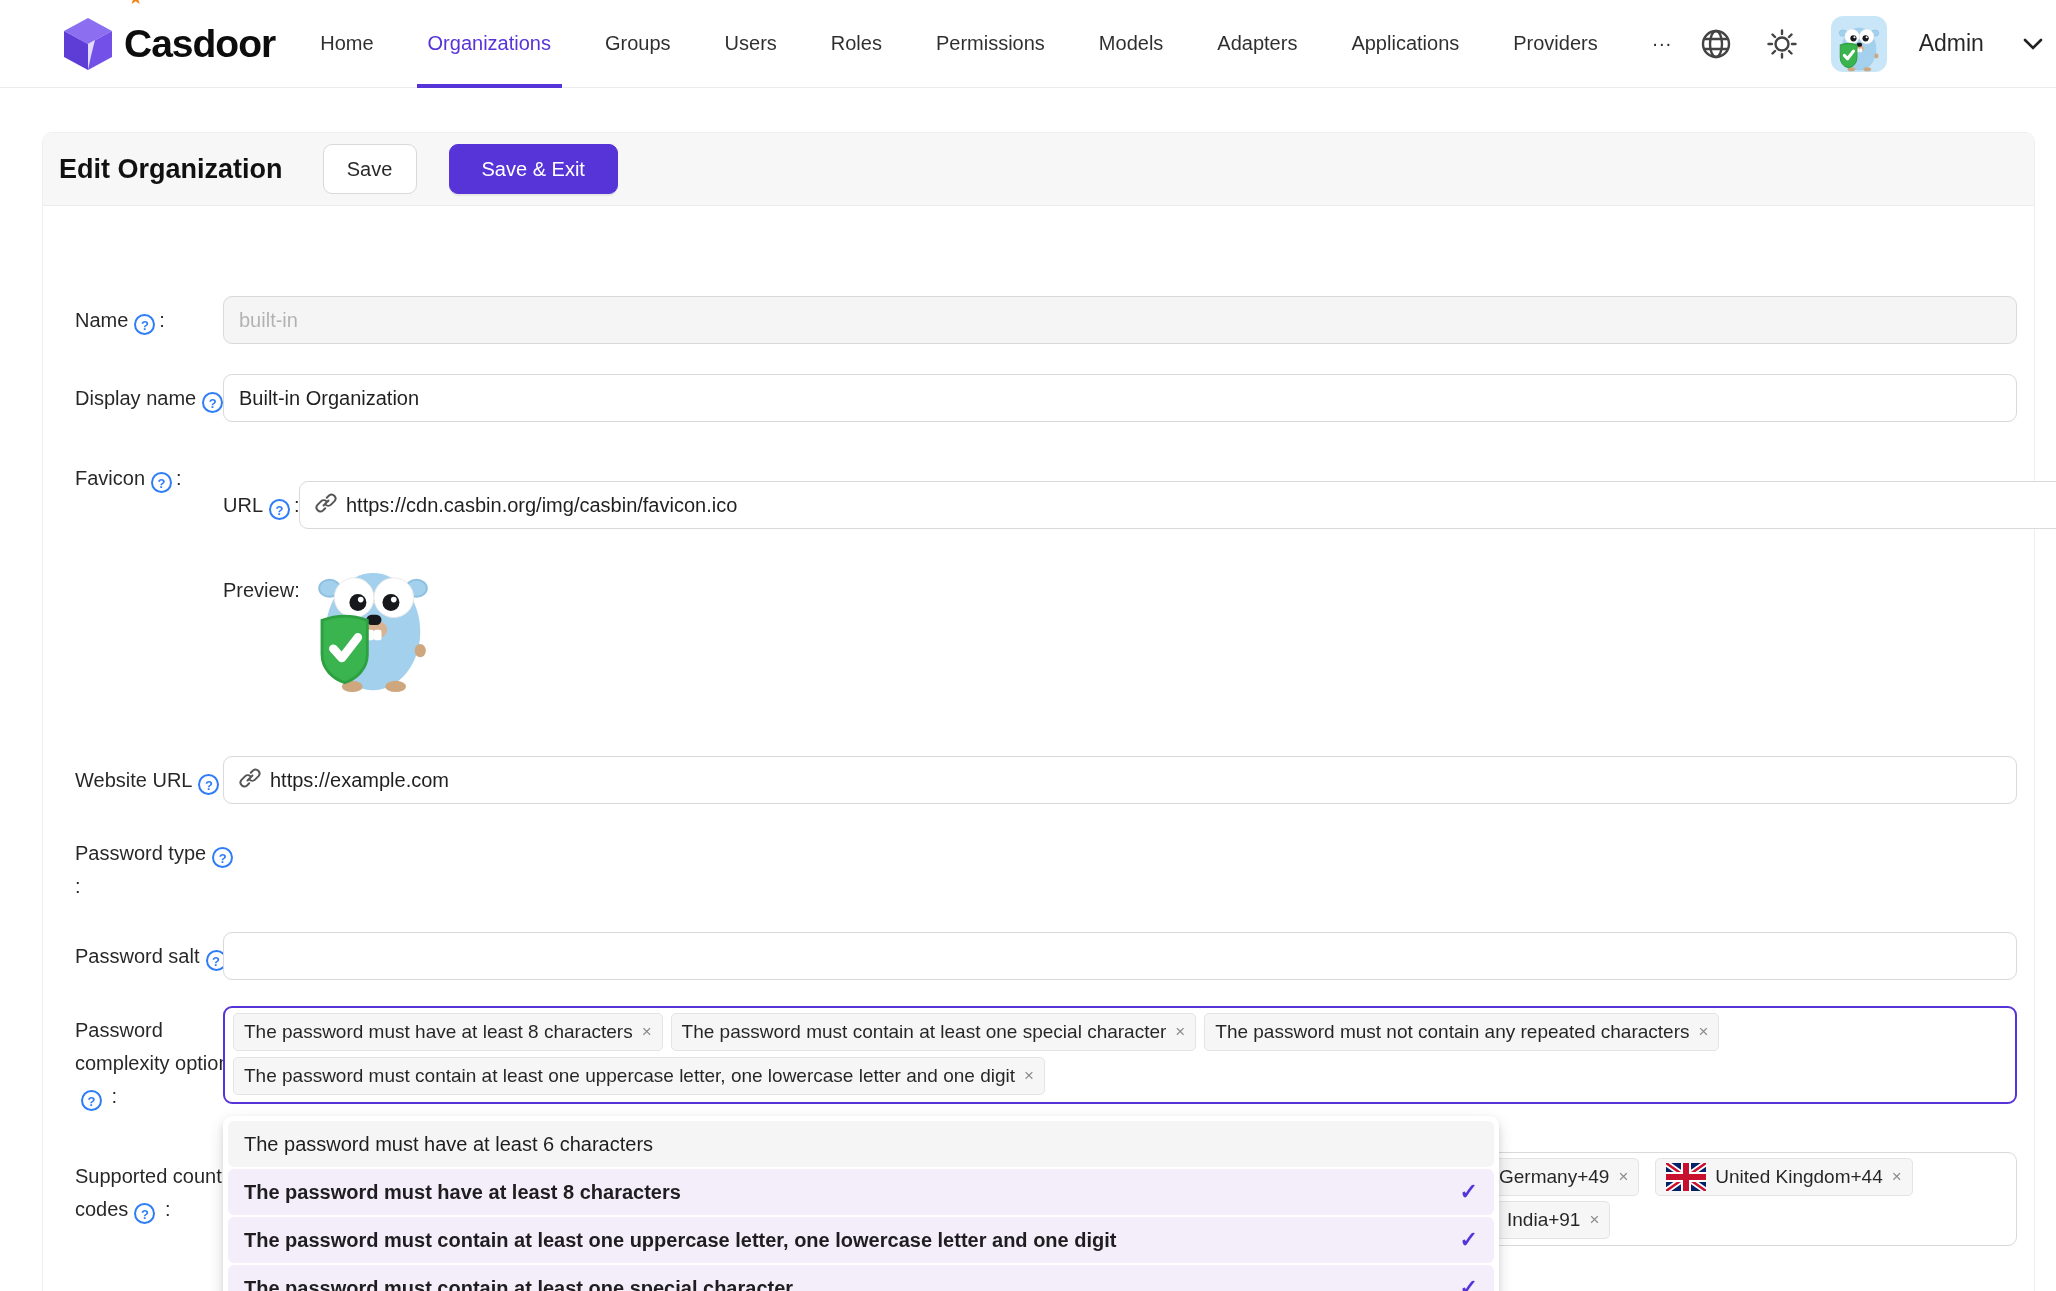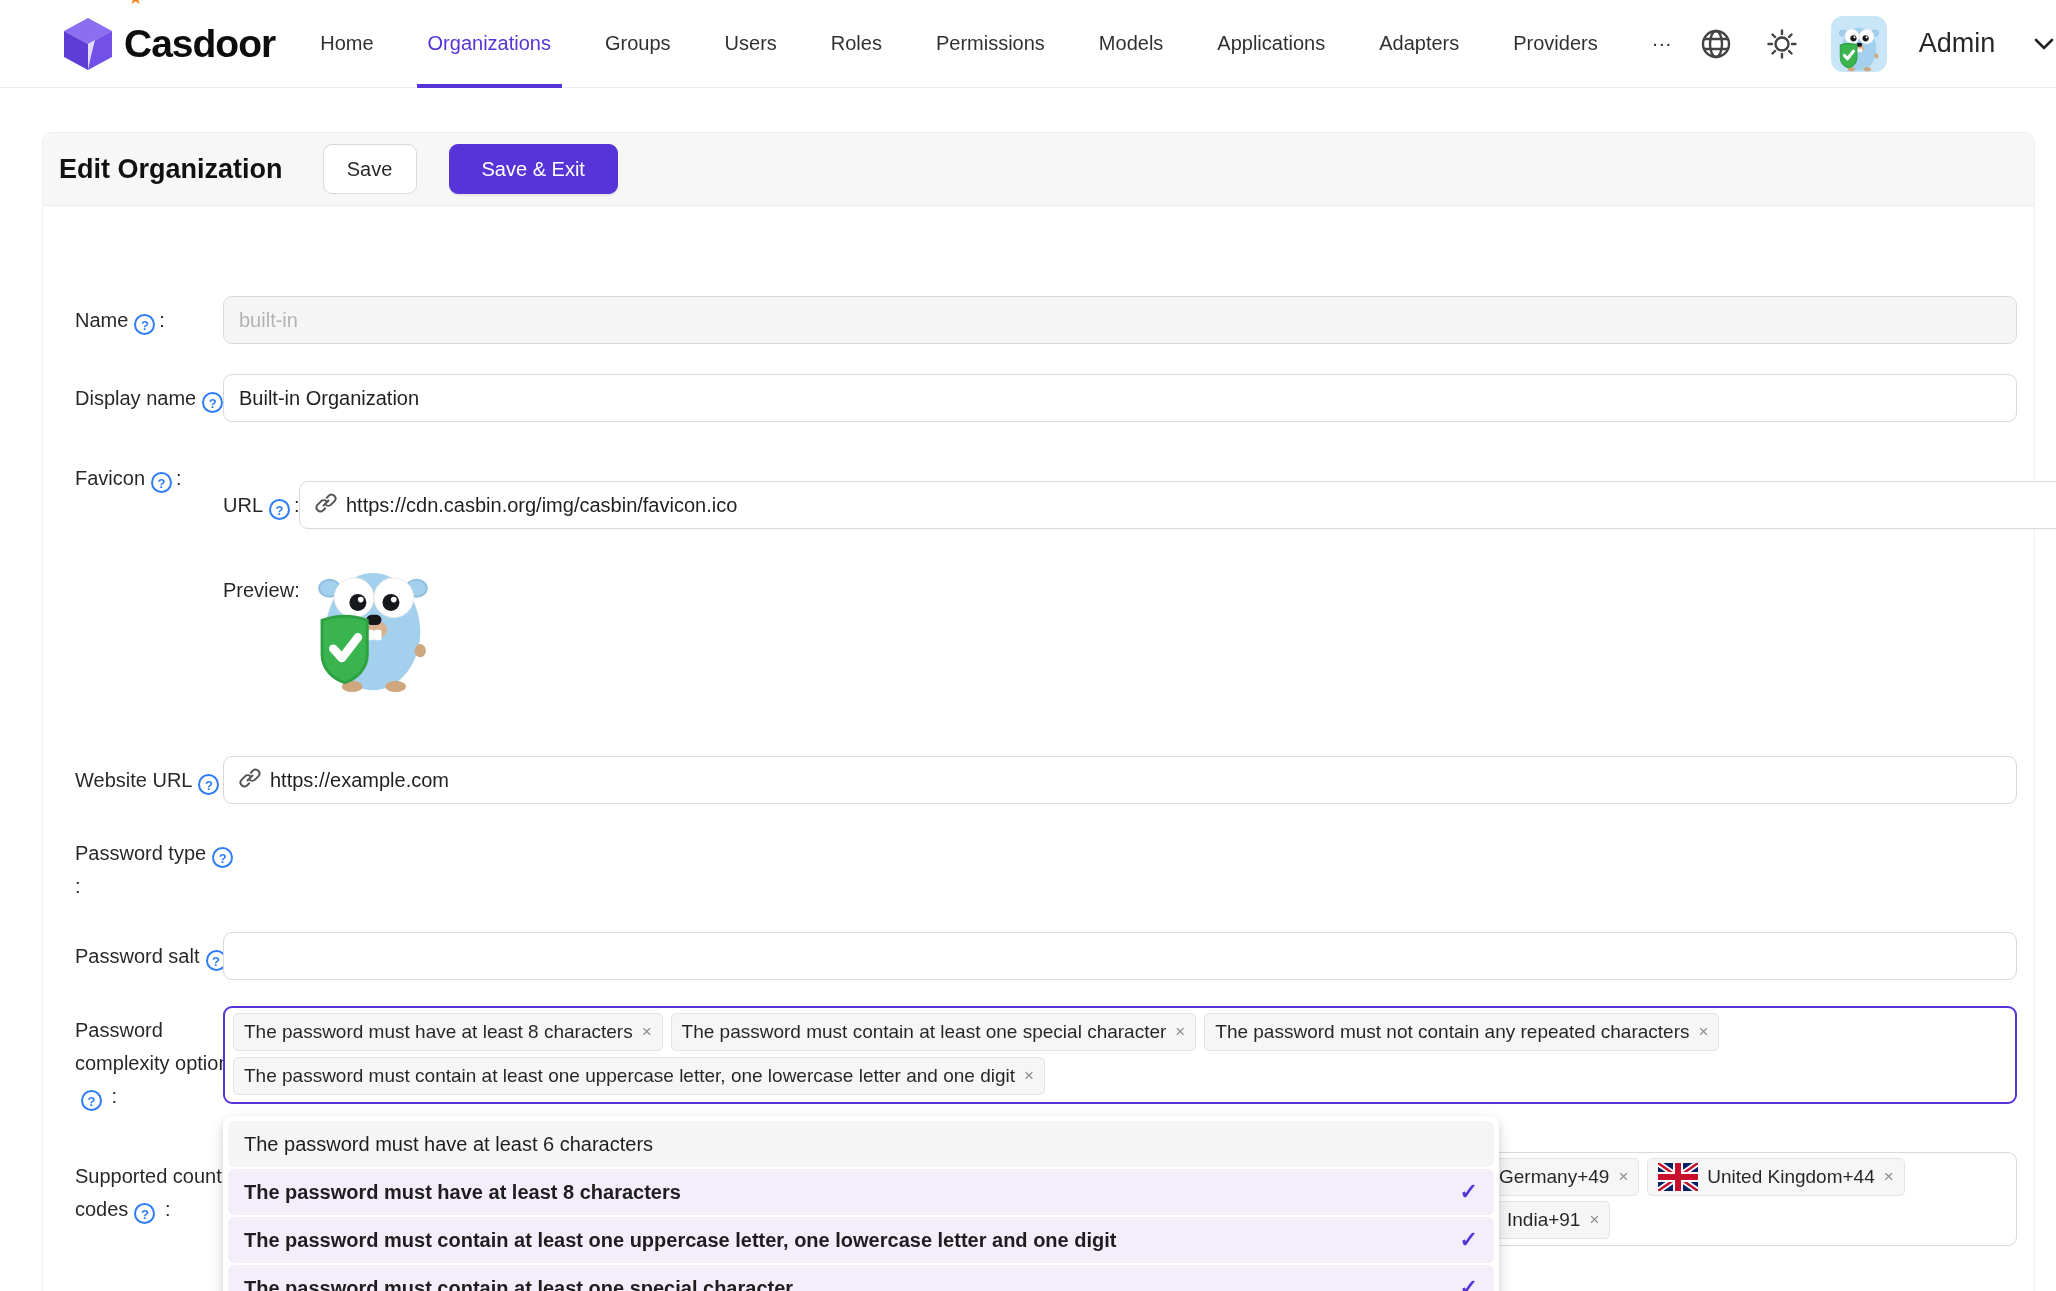--- a/index.html
+++ b/index.html
@@ -16,21 +16,21 @@
   .nav-items { display:flex; height:100%; align-items:center; }
   .nav-item { padding:0 27px; height:100%; display:flex; align-items:center; font-size:20px;
               color:rgba(0,0,0,.82); position:relative; cursor:pointer; white-space:nowrap; }
   .nav-item.active { color:#5734d8; }
   .nav-item.active::after { content:""; position:absolute; left:16px; right:16px; bottom:-1px;
                             height:4px; background:#5734d8; }
   .nav-right { margin-left:auto; display:flex; align-items:center; gap:32px; margin-right:26px; }
   .icon-btn { width:34px; height:34px; display:flex; align-items:center; justify-content:center; cursor:pointer; }
   .avatar { width:56px; height:56px; border-radius:12px; background:#c9e6f8; overflow:hidden;
             display:flex; align-items:flex-end; justify-content:center; cursor:pointer; }
-  .admin-name { font-size:27px; color:rgba(0,0,0,.85); cursor:pointer; }
+  .admin-name { font-size:23px; color:rgba(0,0,0,.85); cursor:pointer; }
 
   
   .card { position:absolute; left:42px; top:132px; width:1993px; height:1400px;
           border:1px solid #efefef; border-radius:10px; background:#fff; }
   .card-header { height:73px; background:#f7f7f7; border-bottom:1px solid #ececec;
                  border-radius:10px 10px 0 0; display:flex; align-items:center; padding-left:16px; }
   .card-title { font-size:27px; font-weight:700; color:#111; margin-right:26px; }
   .btn { height:50px; border-radius:9px; font-size:20px; display:inline-flex; align-items:center;
          justify-content:center; cursor:pointer; font-family:"Liberation Sans",sans-serif; }
   .btn-default { background:#fff; border:1px solid #d9d9d9; color:rgba(0,0,0,.85); width:94px; margin-left:14px; }
@@ -52,21 +52,21 @@
 
   
   .tagbox { position:absolute; border:1px solid #d9d9d9; border-radius:9px; background:#fff; }
   .tag { display:inline-flex; align-items:center; height:38px; background:#f6f6f6;
          border:1px solid #e4e4e4; border-radius:5px; padding:0 10px; font-size:19px;
          color:rgba(0,0,0,.85); white-space:nowrap; }
   .tag .x { margin-left:9px; color:rgba(0,0,0,.45); font-size:17px; cursor:pointer; }
   .tag .flag { margin-right:9px; display:inline-flex; }
   .complexity { left:180px; top:800px; width:1794px; height:98px; border:2px solid #5734d8;
                 padding:5px 8px; display:flex; flex-wrap:wrap; gap:6px 8px; align-content:flex-start; }
-  .trow { position:absolute; display:flex; gap:8px; }
+  .trow { position:absolute; display:flex; gap:16px; }
 
   
   .dropdown { position:absolute; left:180px; top:910px; width:1276px; background:#fff;
               border-radius:9px; box-shadow:0 6px 16px rgba(0,0,0,.14), 0 3px 6px rgba(0,0,0,.08);
               padding:5px; z-index:30; }
   .opt { height:46px; border-radius:6px; display:flex; align-items:center; padding:0 16px;
          font-size:20px; color:rgba(0,0,0,.88); cursor:pointer; margin-bottom:2px;justify-content:center; }
   .opt:last-child { margin-bottom:0; }
   .opt.hover { background:#f5f5f5; }
   .opt.selected { background:#f4eefb; font-weight:700; }
@@ -125,22 +125,22 @@
     <span class="brand-star">★</span>
   </div>
   <div class="nav-items">
     <div class="nav-item">Home</div>
     <div class="nav-item active">Organizations</div>
     <div class="nav-item">Groups</div>
     <div class="nav-item">Users</div>
     <div class="nav-item">Roles</div>
     <div class="nav-item">Permissions</div>
     <div class="nav-item">Models</div>
+    <div class="nav-item">Adapters</div>
     <div class="nav-item">Applications</div>
-    <div class="nav-item">Adapters</div>
     <div class="nav-item">Providers</div>
     <div class="nav-item">···</div>
   </div>
   <div class="nav-right">
     <div class="icon-btn">
       <svg width="32" height="32" viewBox="0 0 32 32" fill="none" stroke="#434343" stroke-width="2.4">
         <circle cx="16" cy="16" r="13"></circle>
         <ellipse cx="16" cy="16" rx="6" ry="13"></ellipse>
         <path d="M3.5 11 H28.5 M3.5 21 H28.5"></path>
       </svg>

